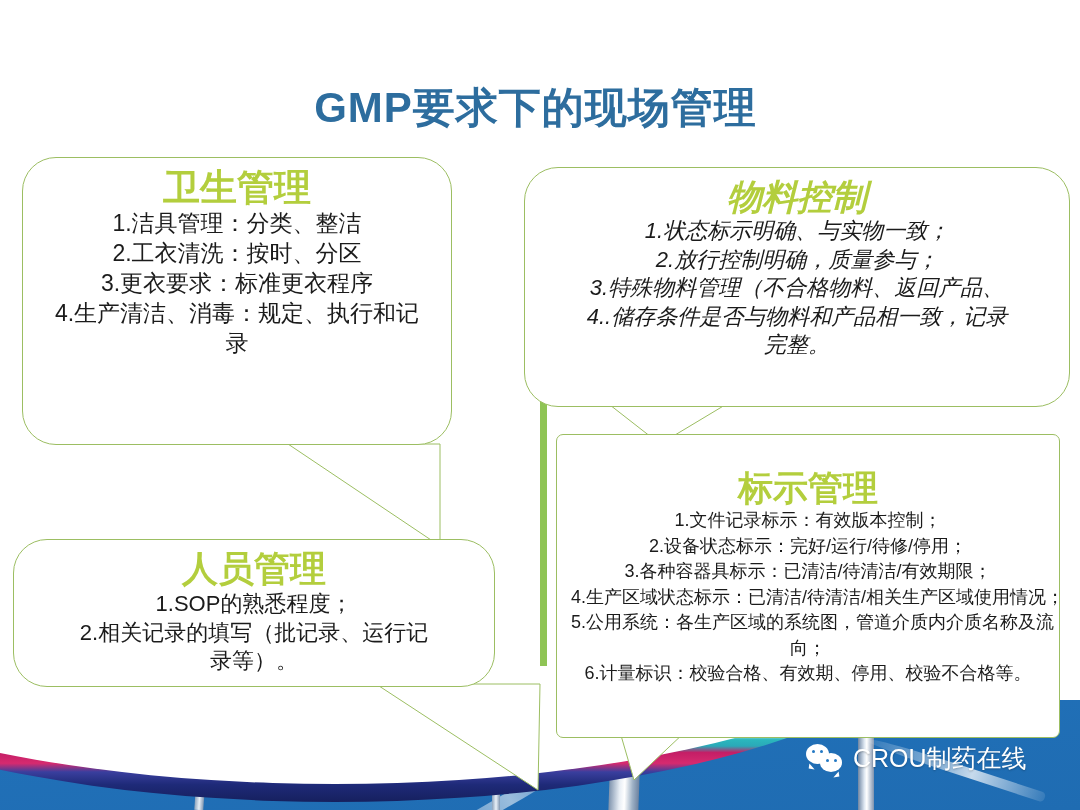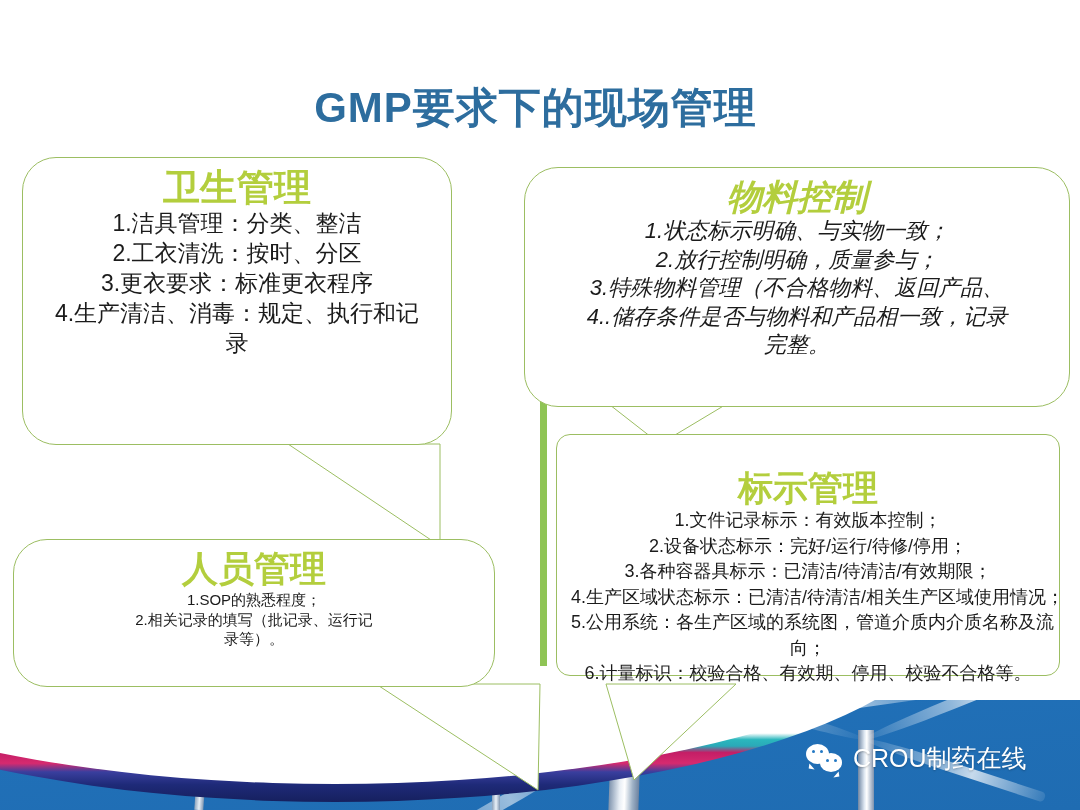--- a/index.html
+++ b/index.html
@@ -135,28 +135,28 @@
 
   
   #box-hygiene   { left: 22px;  top: 157px; width: 430px; height: 288px; }
   #box-hygiene .head { font-size: 37px; }
   #box-hygiene .body { font-size: 23px; }
 
   #box-material  { left: 524px; top: 167px; width: 546px; height: 240px; font-style: italic; }
   #box-material .head { font-size: 35px; }
   #box-material .body { font-size: 22px; }
 
-  #box-label     { left: 556px; top: 434px; width: 504px; height: 242px;
-                   border-radius: 14px; }
+  #box-label     { left: 556px; top: 434px; width: 504px; height: 304px;
+                   border-radius: 7px; }
   #box-label .head { font-size: 35px; padding-top: 24px; }
   #box-label .body { font-size: 18px; line-height: 1.42; }
 
   #box-people    { left: 13px;  top: 539px; width: 482px; height: 148px; }
   #box-people .head { font-size: 36px; }
-  #box-people .body { font-size: 15px; }
+  #box-people .body { font-size: 22px; }
 
   
   .tail { position: absolute; overflow: visible; }
   .tail path { fill: #ffffff; stroke: #9cbe62; stroke-width: 1; }
 
   
   .watermark {
     position: absolute;
     left: 806px; top: 742px;
     display: flex;

